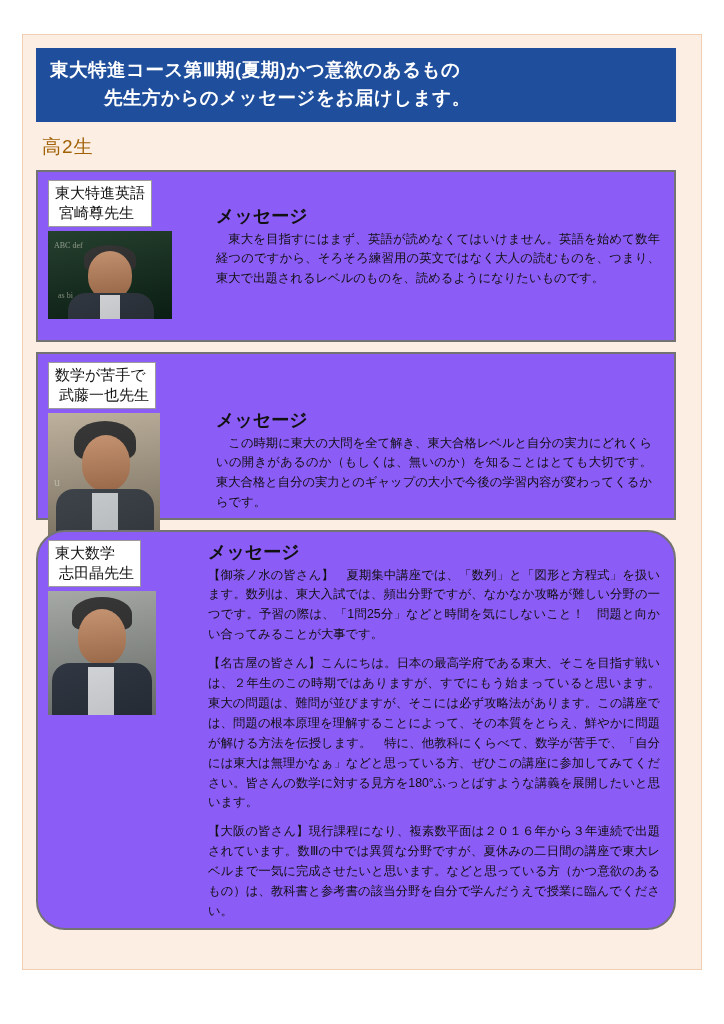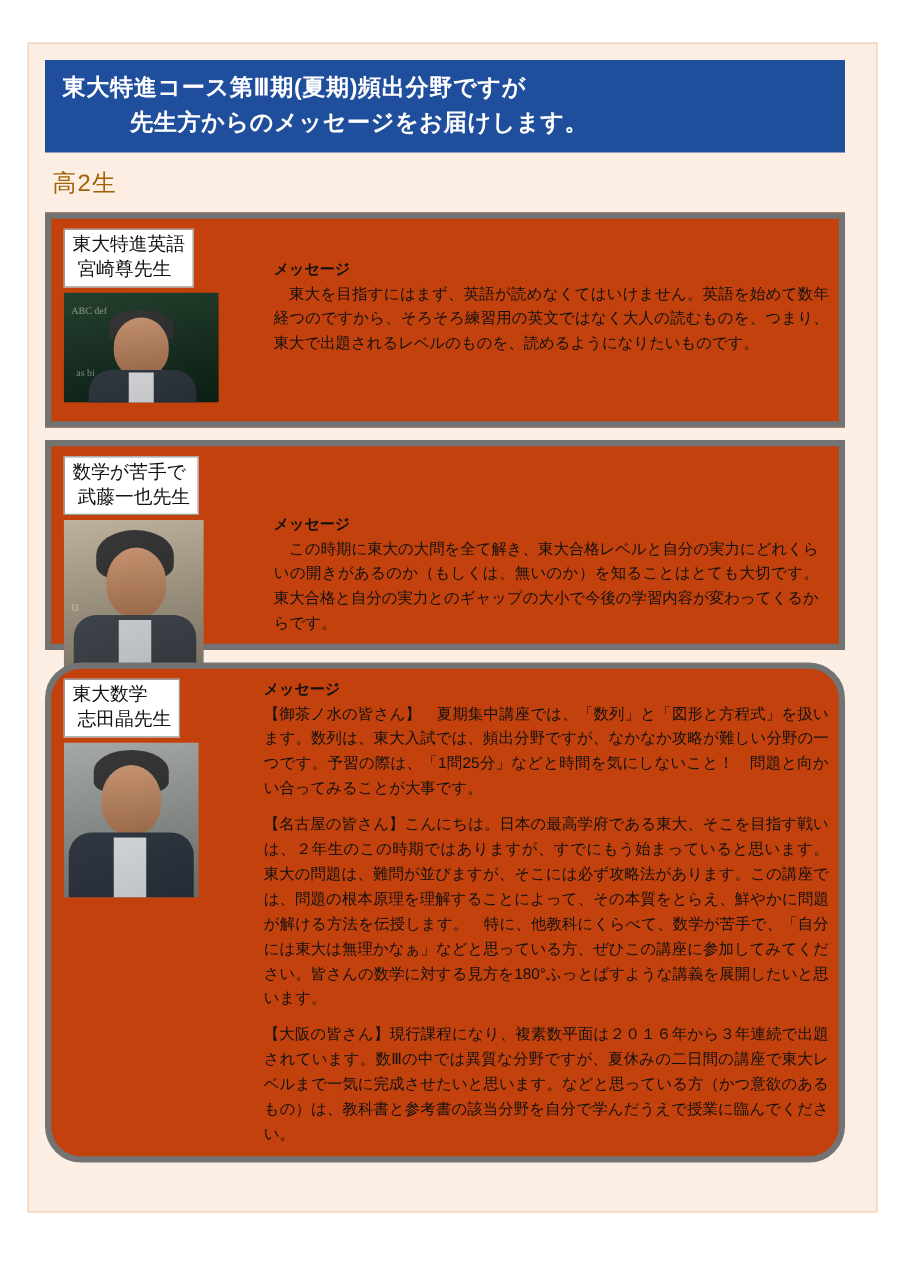--- a/index.html
+++ b/index.html
@@ -63,22 +63,22 @@
     margin-left: 6px;
     font-size: 19px;
     color: #a16207;
     letter-spacing: 1px;
   }
   
   .section {
     position: relative;
     margin-top: 10px;
     width: 640px;
-    background: #c2410c;
-    border: 5px solid #737373;
+    background: #8b5cf6;
+    border: 2px solid #737373;
     box-sizing: border-box;
     padding: 8px 10px 10px 10px;
   }
   .section.tall-1 { height: 172px; }
   .section.tall-2 { height: 168px; }
   .section.tall-3 { height: 400px; border-radius: 29px; }
 
   .teacher-block {
     position: absolute;
     left: 10px;
@@ -158,21 +158,21 @@
     position: absolute;
     left: 170px;
     top: 10px;
     width: 452px;
   }
   .message-col.indent-a { left: 178px; top: 32px; width: 444px; }
   .message-col.indent-b { left: 178px; top: 54px; width: 436px; }
   .message-col.indent-c { left: 170px; top: 8px; width: 452px; }
 
   .msg-label {
-    font-size: 12px;
+    font-size: 18px;
     font-weight: bold;
     color: #111111;
     margin-bottom: 2px;
   }
   .msg-body {
     font-size: 12.3px;
     line-height: 1.62;
     color: #111111;
     text-align: justify;
   }
@@ -184,21 +184,21 @@
 </style>
 </head>
 <body>
 
 <div class="page">
   <div class="outer-frame"></div>
 
   <div class="inner-area">
 
     <div class="title-banner">
-      <div class="title-line">東大特進コース第Ⅲ期(夏期)頻出分野ですが</div>
+      <div class="title-line">東大特進コース第Ⅲ期(夏期)かつ意欲のあるもの</div>
       <div class="title-line second">先生方からのメッセージをお届けします。</div>
     </div>
 
     <div class="grade-heading">高2生</div>
 
     <div class="section tall-1">
       <div class="teacher-block">
         <div class="teacher-name-box">
           <div class="teacher-course">東大特進英語</div>
           <div class="teacher-person">宮崎尊先生</div>

